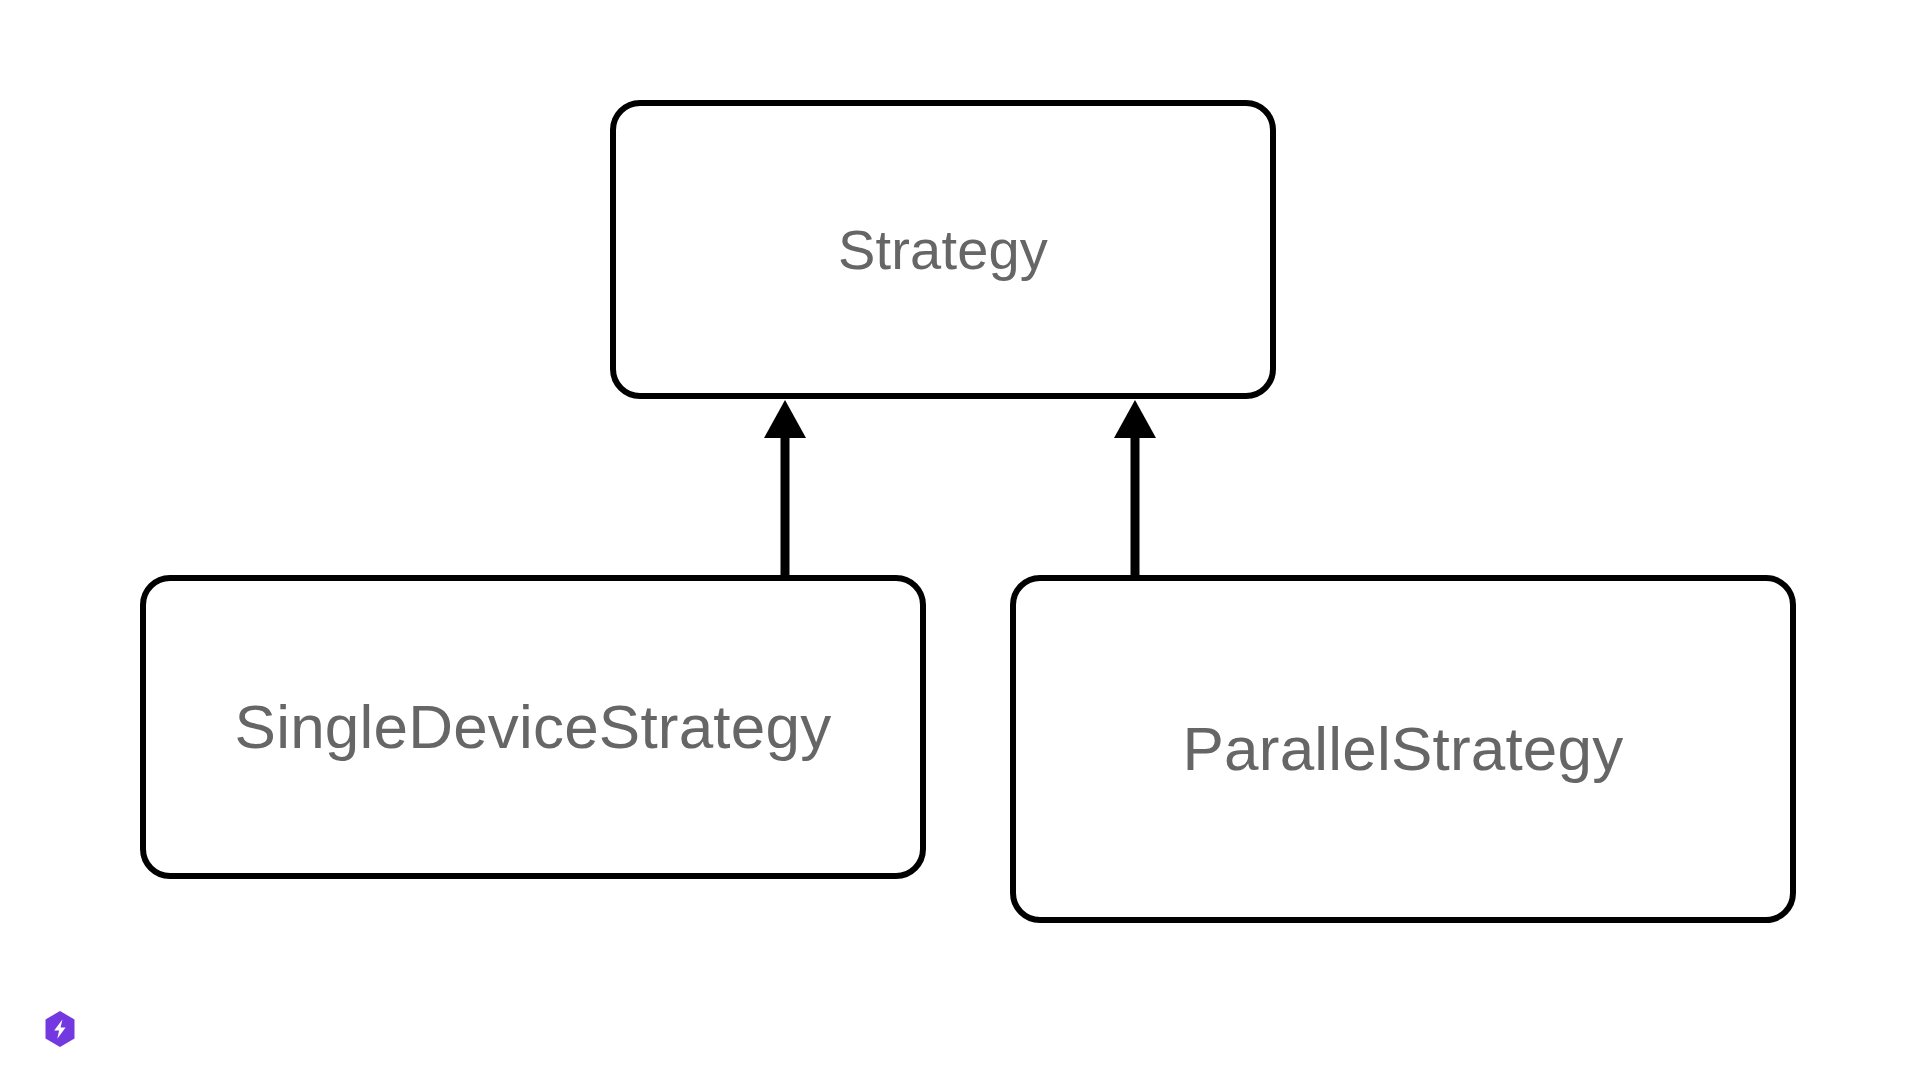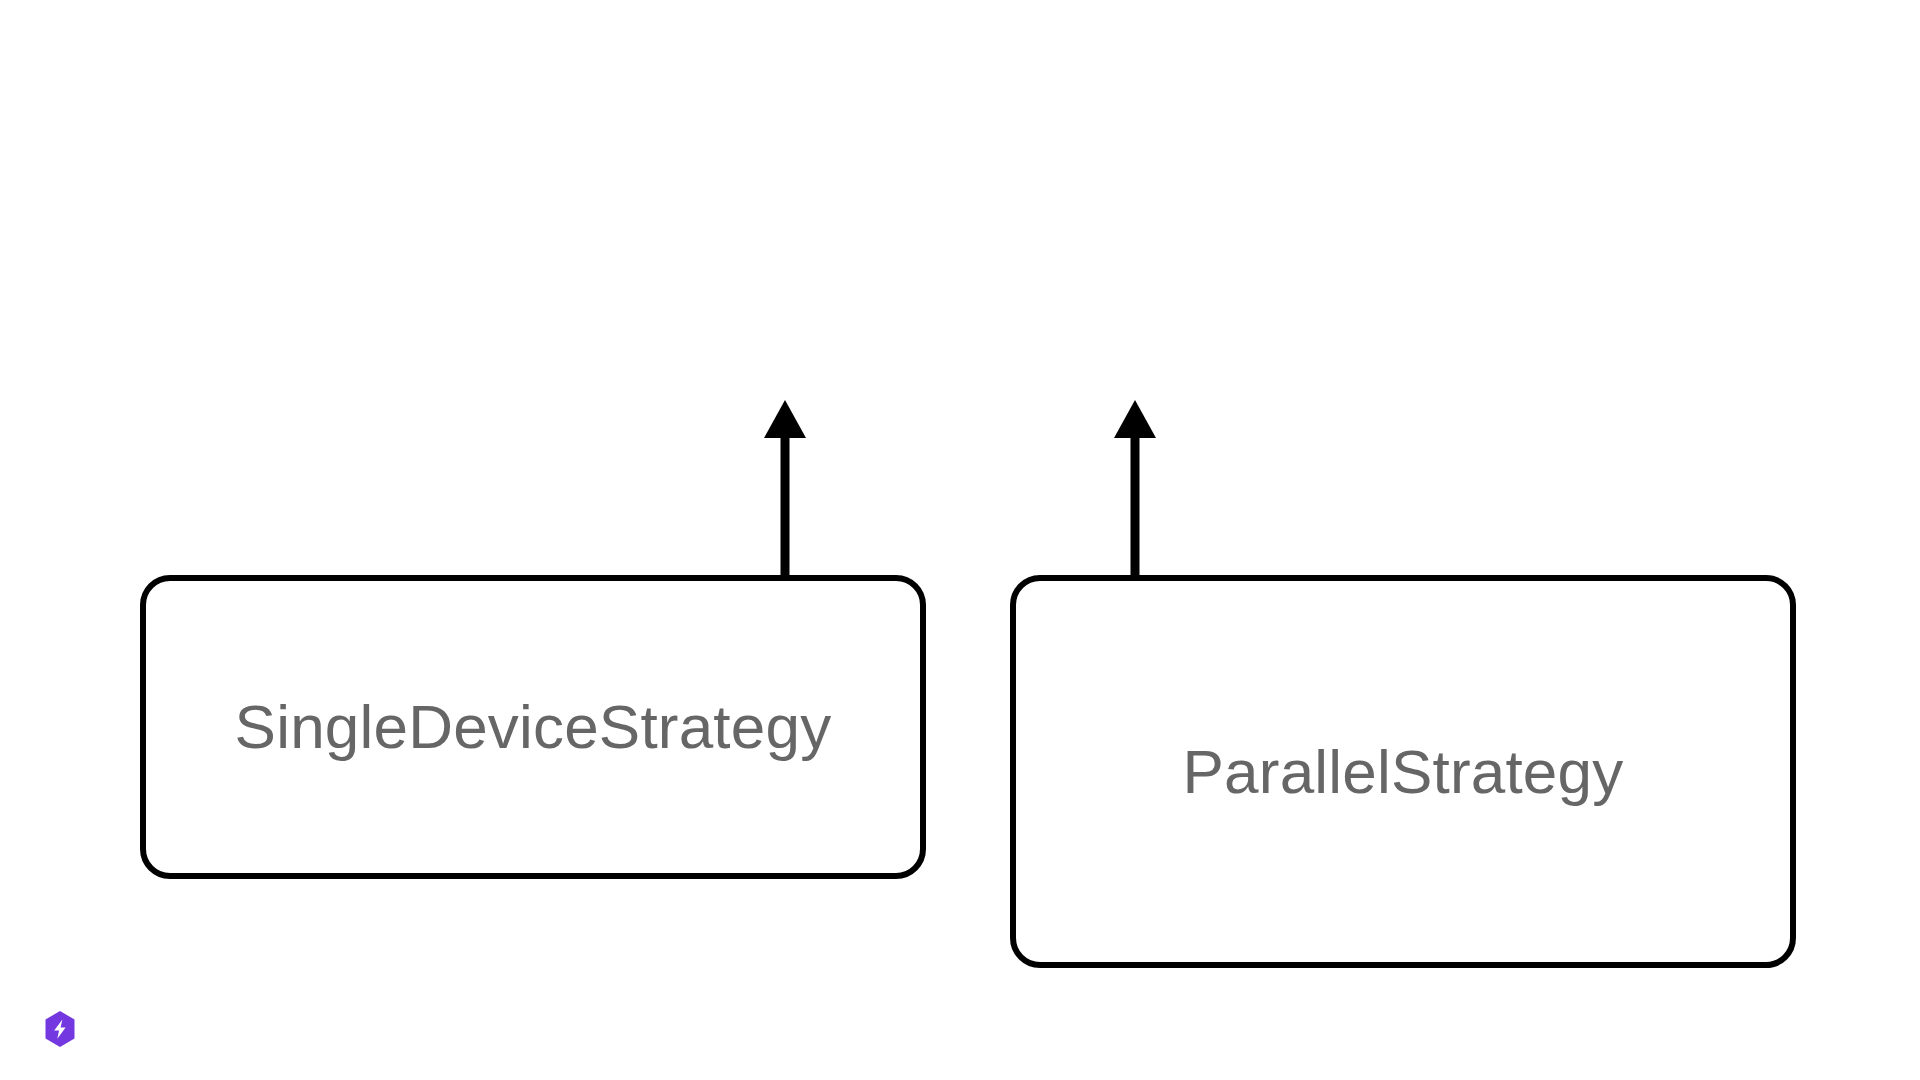--- a/index.html
+++ b/index.html
@@ -62,21 +62,21 @@
     height: 304px;
     margin-left: 20px;
   }
   #node-single-device-strategy .node-label {
     font-size: 62px;
   }
   #node-parallel-strategy {
     left: 1010px;
     top: 575px;
     width: 786px;
-    height: 393px;
+    height: 348px;
   }
   #node-parallel-strategy .node-label {
     font-size: 62px;
   }
   #brand-logo {
     position: absolute;
     left: 44px;
     top: 1010px;
     width: 32px;
     height: 38px;
@@ -96,20 +96,23 @@
     <g>
       <line x1="785" y1="578" x2="785" y2="432" stroke="#000000" stroke-width="9" stroke-linecap="butt"></line>
       <polygon points="785,400 764,438 806,438" fill="#000000"></polygon>
     </g>
     <g>
       <line x1="1135" y1="578" x2="1135" y2="432" stroke="#000000" stroke-width="9" stroke-linecap="butt"></line>
       <polygon points="1135,400 1114,438 1156,438" fill="#000000"></polygon>
     </g>
   </svg>
 
+  <div class="node-box" id="node-strategy">
+    <span class="node-label">Strategy</span>
+  </div>
 
   <div class="node-box" id="node-single-device-strategy">
     <span class="node-label">SingleDeviceStrategy</span>
   </div>
 
   <div class="node-box" id="node-parallel-strategy">
     <span class="node-label">ParallelStrategy</span>
   </div>
 
   <div id="brand-logo">

